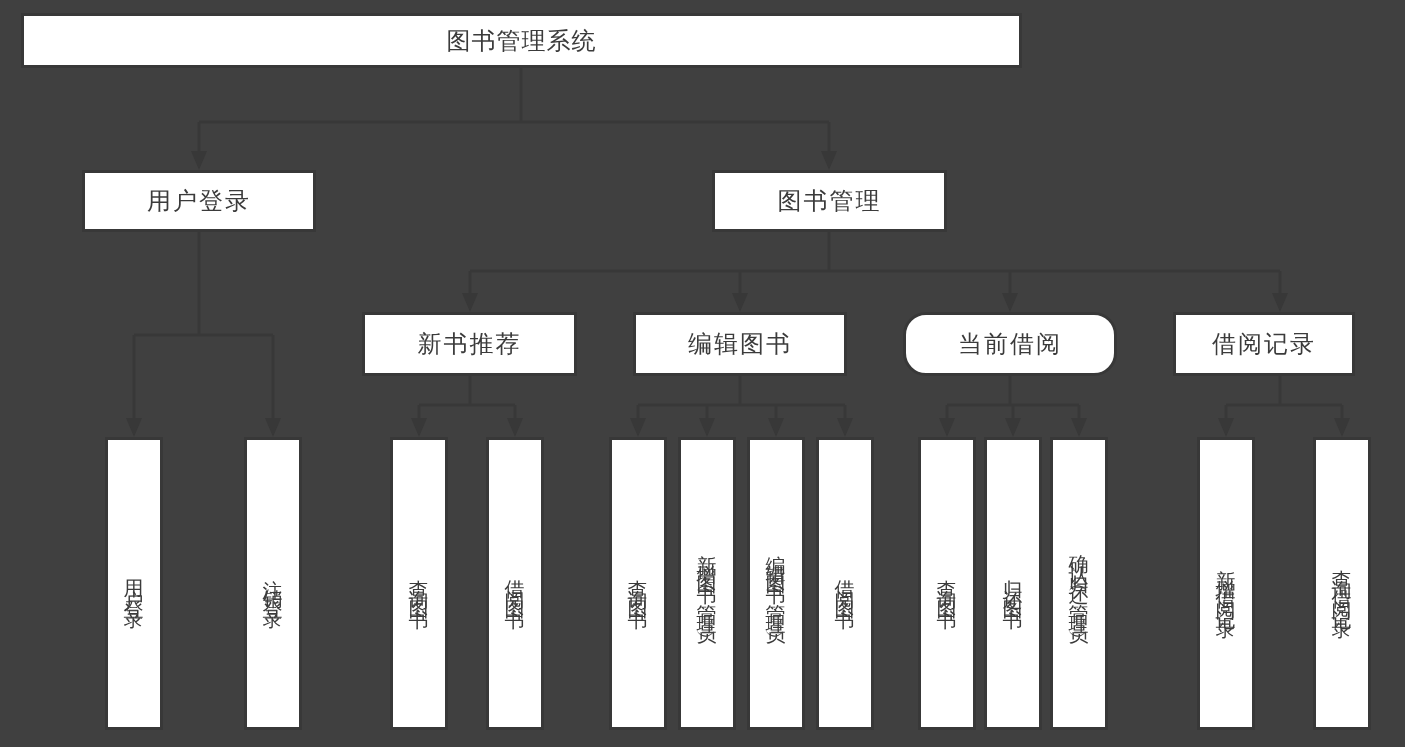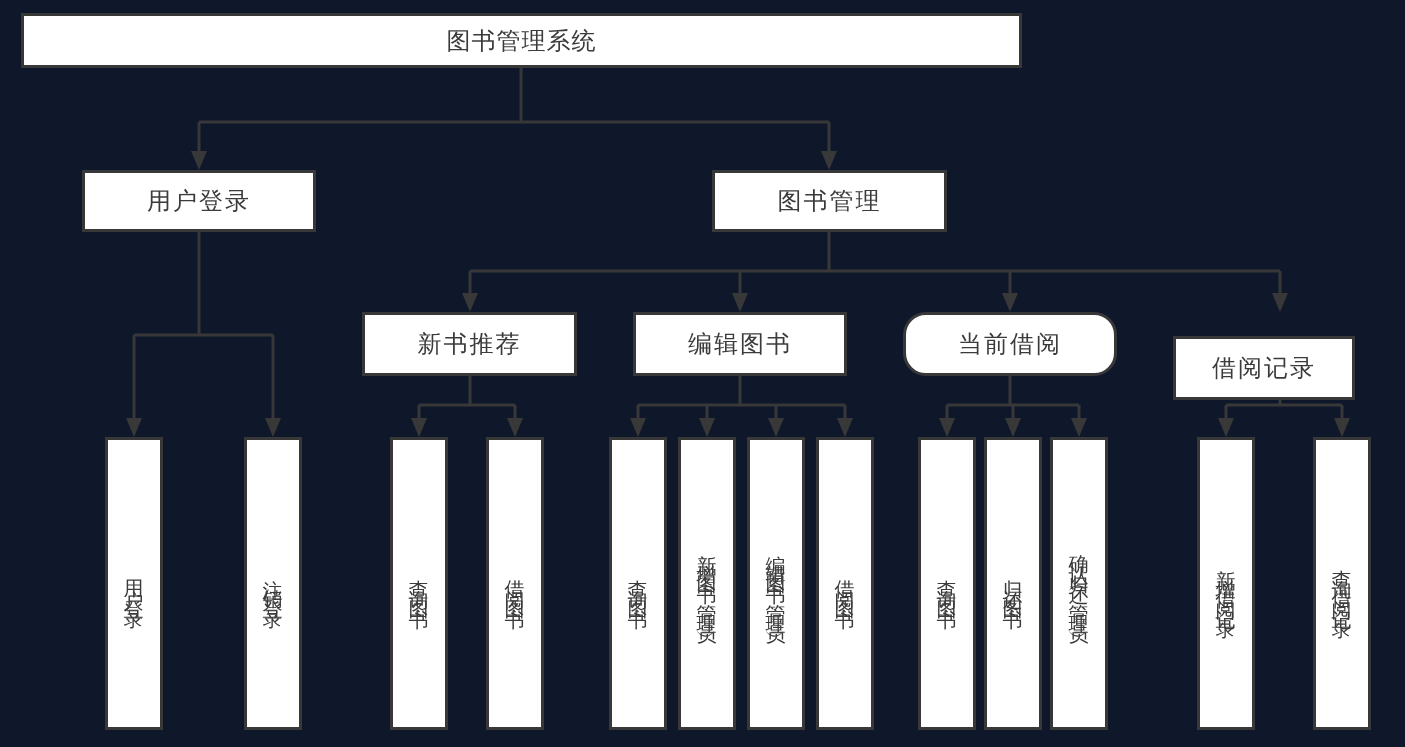--- a/index.html
+++ b/index.html
@@ -4,21 +4,21 @@
 <style>
   html, body {
     margin: 0;
     padding: 0;
     background: #ffffff;
   }
   .stage {
     position: relative;
     width: 1405px;
     height: 747px;
-    background: #0f172a;
+    background: #404040;
     font-family: "Liberation Sans", "DejaVu Sans", sans-serif;
     color: #3b3b3b;
     overflow: hidden;
   }
   .connectors {
     position: absolute;
     left: 0;
     top: 0;
     z-index: 1;
   }
@@ -60,21 +60,21 @@
     z-index: 5;
     white-space: nowrap;
   }
   
   .n-root  { left: 21px;   top: 13px;  width: 1001px; height: 55px; }
   .n-l2a   { left: 82px;   top: 170px; width: 234px;  height: 62px; }
   .n-l2b   { left: 712px;  top: 170px; width: 235px;  height: 62px; }
   .n-l3a   { left: 362px;  top: 312px; width: 215px;  height: 64px; }
   .n-l3b   { left: 633px;  top: 312px; width: 214px;  height: 64px; }
   .n-l3c   { left: 903px;  top: 312px; width: 214px;  height: 64px; border-radius: 23px; }
-  .n-l3d   { left: 1173px; top: 312px; width: 182px;  height: 64px; margin-top: 24px; }
+  .n-l3d   { left: 1173px; top: 312px; width: 182px;  height: 64px; }
   .leaf    { top: 437px; width: 58px; height: 293px; border-width: 3px; }
   .lf-0  { left: 105px; }
   .lf-1  { left: 244px; }
   .lf-2  { left: 390px; }
   .lf-3  { left: 486px; }
   .lf-4  { left: 609px; }
   .lf-5  { left: 678px; }
   .lf-6  { left: 747px; }
   .lf-7  { left: 816px; }
   .lf-8  { left: 918px; }

